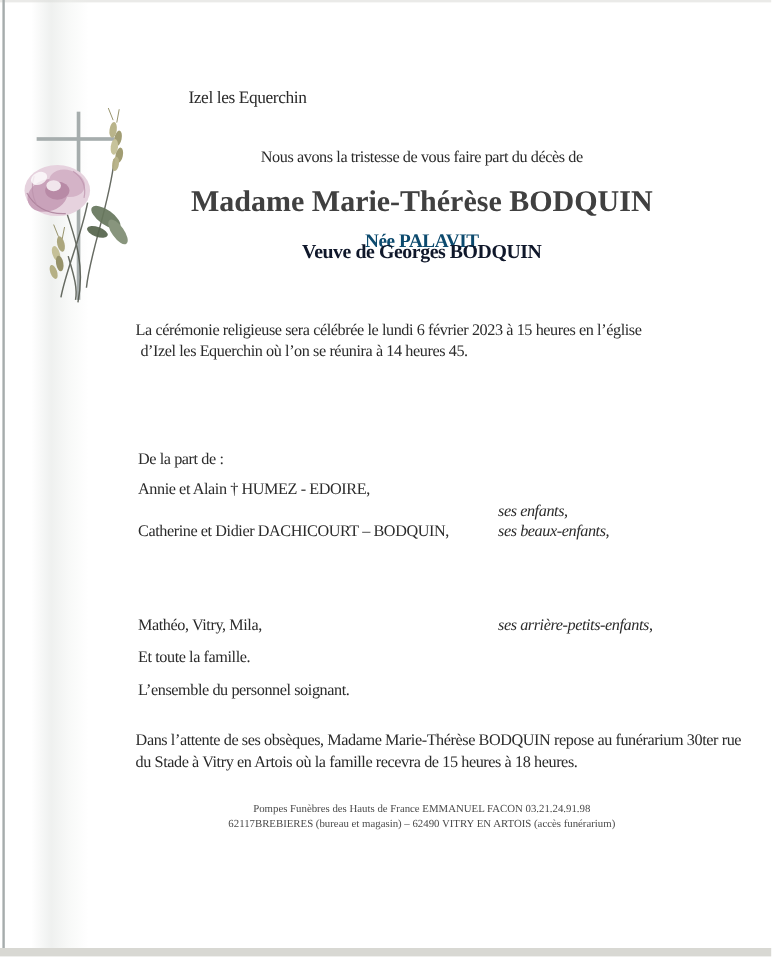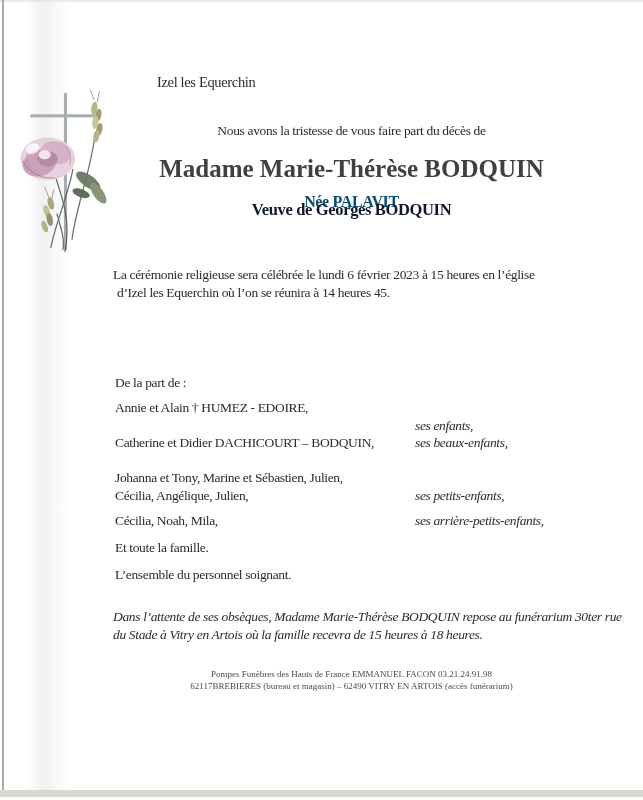--- a/index.html
+++ b/index.html
@@ -36,21 +36,21 @@
   .fam-row{position:absolute;left:115px;right:30px;}
   .fam-row .line{font-size:13.5px;line-height:17.5px;letter-spacing:-0.35px;}
   .fam-rel{position:absolute;left:300px;bottom:0;font-style:italic;font-size:13.5px;line-height:17.5px;letter-spacing:-0.35px;}
   .row1{top:399px;height:35px;}
   .row2{top:434px;height:17.5px;}
   .row3{top:469px;height:35px;}
   .row4{top:512px;height:17.5px;}
 
   .family-close{top:539px;left:115px;}
   .staff{top:566px;left:115px;}
-  .repose{top:608px;left:113px;right:20px;font-style:italic;}
+  .repose{top:608px;left:113px;right:20px;}
   .footer{top:669px;font-size:9px;line-height:11.5px;color:#4a4a4a;letter-spacing:0;}
 </style>
 </head>
 <body>
 
 <div class="sheet">
 
   <div class="edge-top"></div>
   <div class="edge-left"></div>
   <div class="edge-bottom"></div>
@@ -132,31 +132,24 @@
     <div class="fam-rel">ses enfants,</div>
   </div>
 
   <div class="fam-row row2">
     <div class="fam-names">
       <div class="line">Catherine et Didier DACHICOURT – BODQUIN,</div>
     </div>
     <div class="fam-rel">ses beaux-enfants,</div>
   </div>
 
-  <div class="fam-row row3">
-    <div class="fam-names">
-      <div class="line">Johanna et Tony, Marine et Sébastien, Julien,</div>
-      <div class="line">Cécilia, Angélique, Julien,</div>
-    </div>
-    <div class="fam-rel">ses petits-enfants,</div>
-  </div>
 
   <div class="fam-row row4">
     <div class="fam-names">
-      <div class="line">Cécilia, Noah, Mila,</div>
+      <div class="line">Mathéo, Vitry, Mila,</div>
     </div>
     <div class="fam-rel">ses arrière-petits-enfants,</div>
   </div>
 
   <div class="txt family-close">Et toute la famille.</div>
   <div class="txt staff">L’ensemble du personnel soignant.</div>
 
   <div class="txt repose">
     <div>Dans l’attente de ses obsèques, Madame Marie-Thérèse BODQUIN repose au funérarium 30ter rue</div>
     <div>du Stade à Vitry en Artois où la famille recevra de 15 heures à 18 heures.</div>

